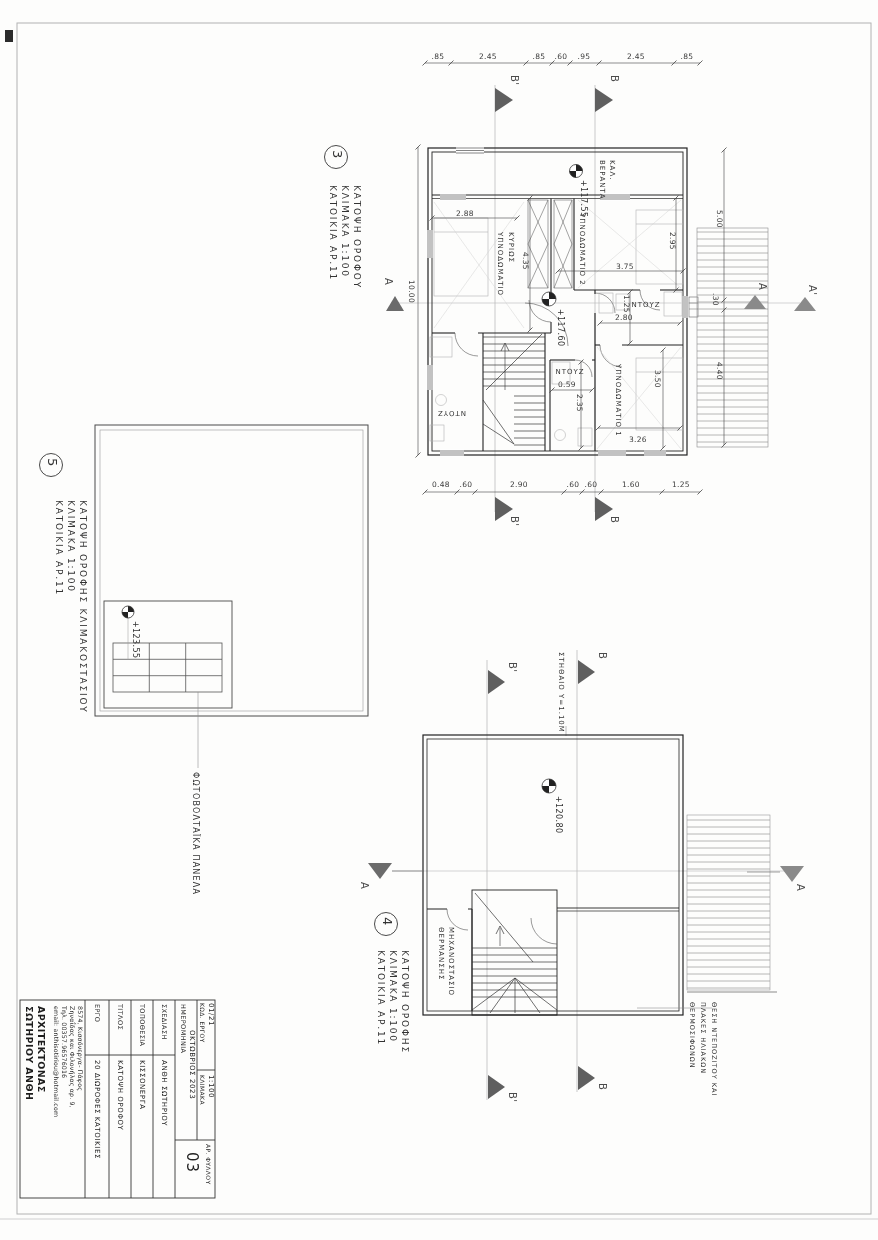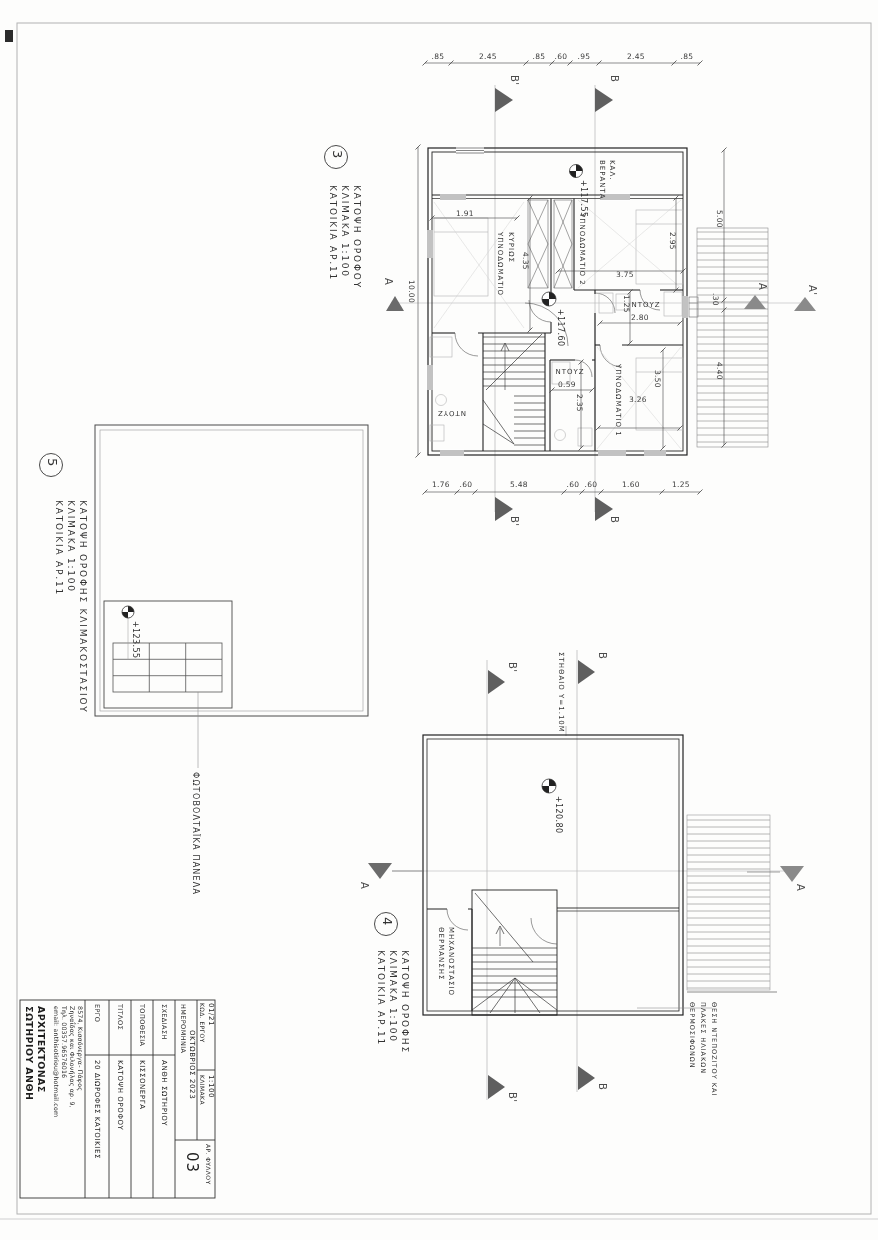--- a/index.html
+++ b/index.html
@@ -341,41 +341,41 @@
 <span class="t rot plant" style="left:328px;top:185px;">ΚΑΤΟΙΚΙΑ ΑΡ.11</span>
 
 <span class="t hc dim" style="left:438px;top:53px;">.85</span>
 <span class="t hc dim" style="left:488px;top:53px;">2.45</span>
 <span class="t hc dim" style="left:539px;top:53px;">.85</span>
 <span class="t hc dim" style="left:561px;top:53px;">.60</span>
 <span class="t hc dim" style="left:584px;top:53px;">.95</span>
 <span class="t hc dim" style="left:636px;top:53px;">2.45</span>
 <span class="t hc dim" style="left:687px;top:53px;">.85</span>
 
-<span class="t hc dim" style="left:441px;top:481px;">1.76</span>
+<span class="t hc dim" style="left:441px;top:481px;">0.48</span>
 <span class="t hc dim" style="left:466px;top:481px;">.60</span>
-<span class="t hc dim" style="left:519px;top:481px;">5.48</span>
+<span class="t hc dim" style="left:519px;top:481px;">2.90</span>
 <span class="t hc dim" style="left:573px;top:481px;">.60</span>
 <span class="t hc dim" style="left:591px;top:481px;">.60</span>
 <span class="t hc dim" style="left:631px;top:481px;">1.60</span>
 <span class="t hc dim" style="left:681px;top:481px;">1.25</span>
 
 <span class="t rot dim" style="left:407px;top:280px;">10.00</span>
 <span class="t rot dim" style="left:715px;top:210px;">5.00</span>
 <span class="t rot dim" style="left:711px;top:293px;">.30</span>
 <span class="t rot dim" style="left:715px;top:362px;">4.40</span>
-<span class="t hc dim" style="left:465px;top:210px;">1.91</span>
+<span class="t hc dim" style="left:465px;top:210px;">2.88</span>
 <span class="t rot dim" style="left:521px;top:252px;">4.35</span>
-<span class="t hc dim" style="left:625px;top:263px;margin-top:8px;">3.75</span>
+<span class="t hc dim" style="left:625px;top:263px;">3.75</span>
 <span class="t rot dim" style="left:668px;top:232px;">2.95</span>
-<span class="t hc dim" style="left:640px;top:314px;">2.80</span>
+<span class="t hc dim" style="left:624px;top:314px;">2.80</span>
 <span class="t rot dim" style="left:622px;top:295px;">1.25</span>
 <span class="t hc dim" style="left:567px;top:381px;">0.59</span>
 <span class="t rot dim" style="left:575px;top:394px;">2.35</span>
-<span class="t hc dim" style="left:638px;top:396px;">3.26</span>
+<span class="t hc dim" style="left:638px;top:436px;">3.26</span>
 <span class="t rot dim" style="left:653px;top:370px;">3.50</span>
 
 <span class="t rot room" style="left:608px;top:160px;">ΚΑΛ.</span>
 <span class="t rot room" style="left:598px;top:160px;">ΒΕΡΑΝΤΑ</span>
 <span class="t rot elev" style="left:579px;top:180px;">+117.55</span>
 <span class="t rot room" style="left:507px;top:232px;">ΚΥΡΙΩΣ</span>
 <span class="t rot room" style="left:496px;top:232px;">ΥΠΝΟΔΩΜΑΤΙΟ</span>
 <span class="t rot room" style="left:578px;top:213px;">ΥΠΝΟΔΩΜΑΤΙΟ 2</span>
 <span class="t hc room" style="left:646px;top:302px;">ΝΤΟΥΖ</span>
 <span class="t rot elev" style="left:556px;top:309px;">+117.60</span>

